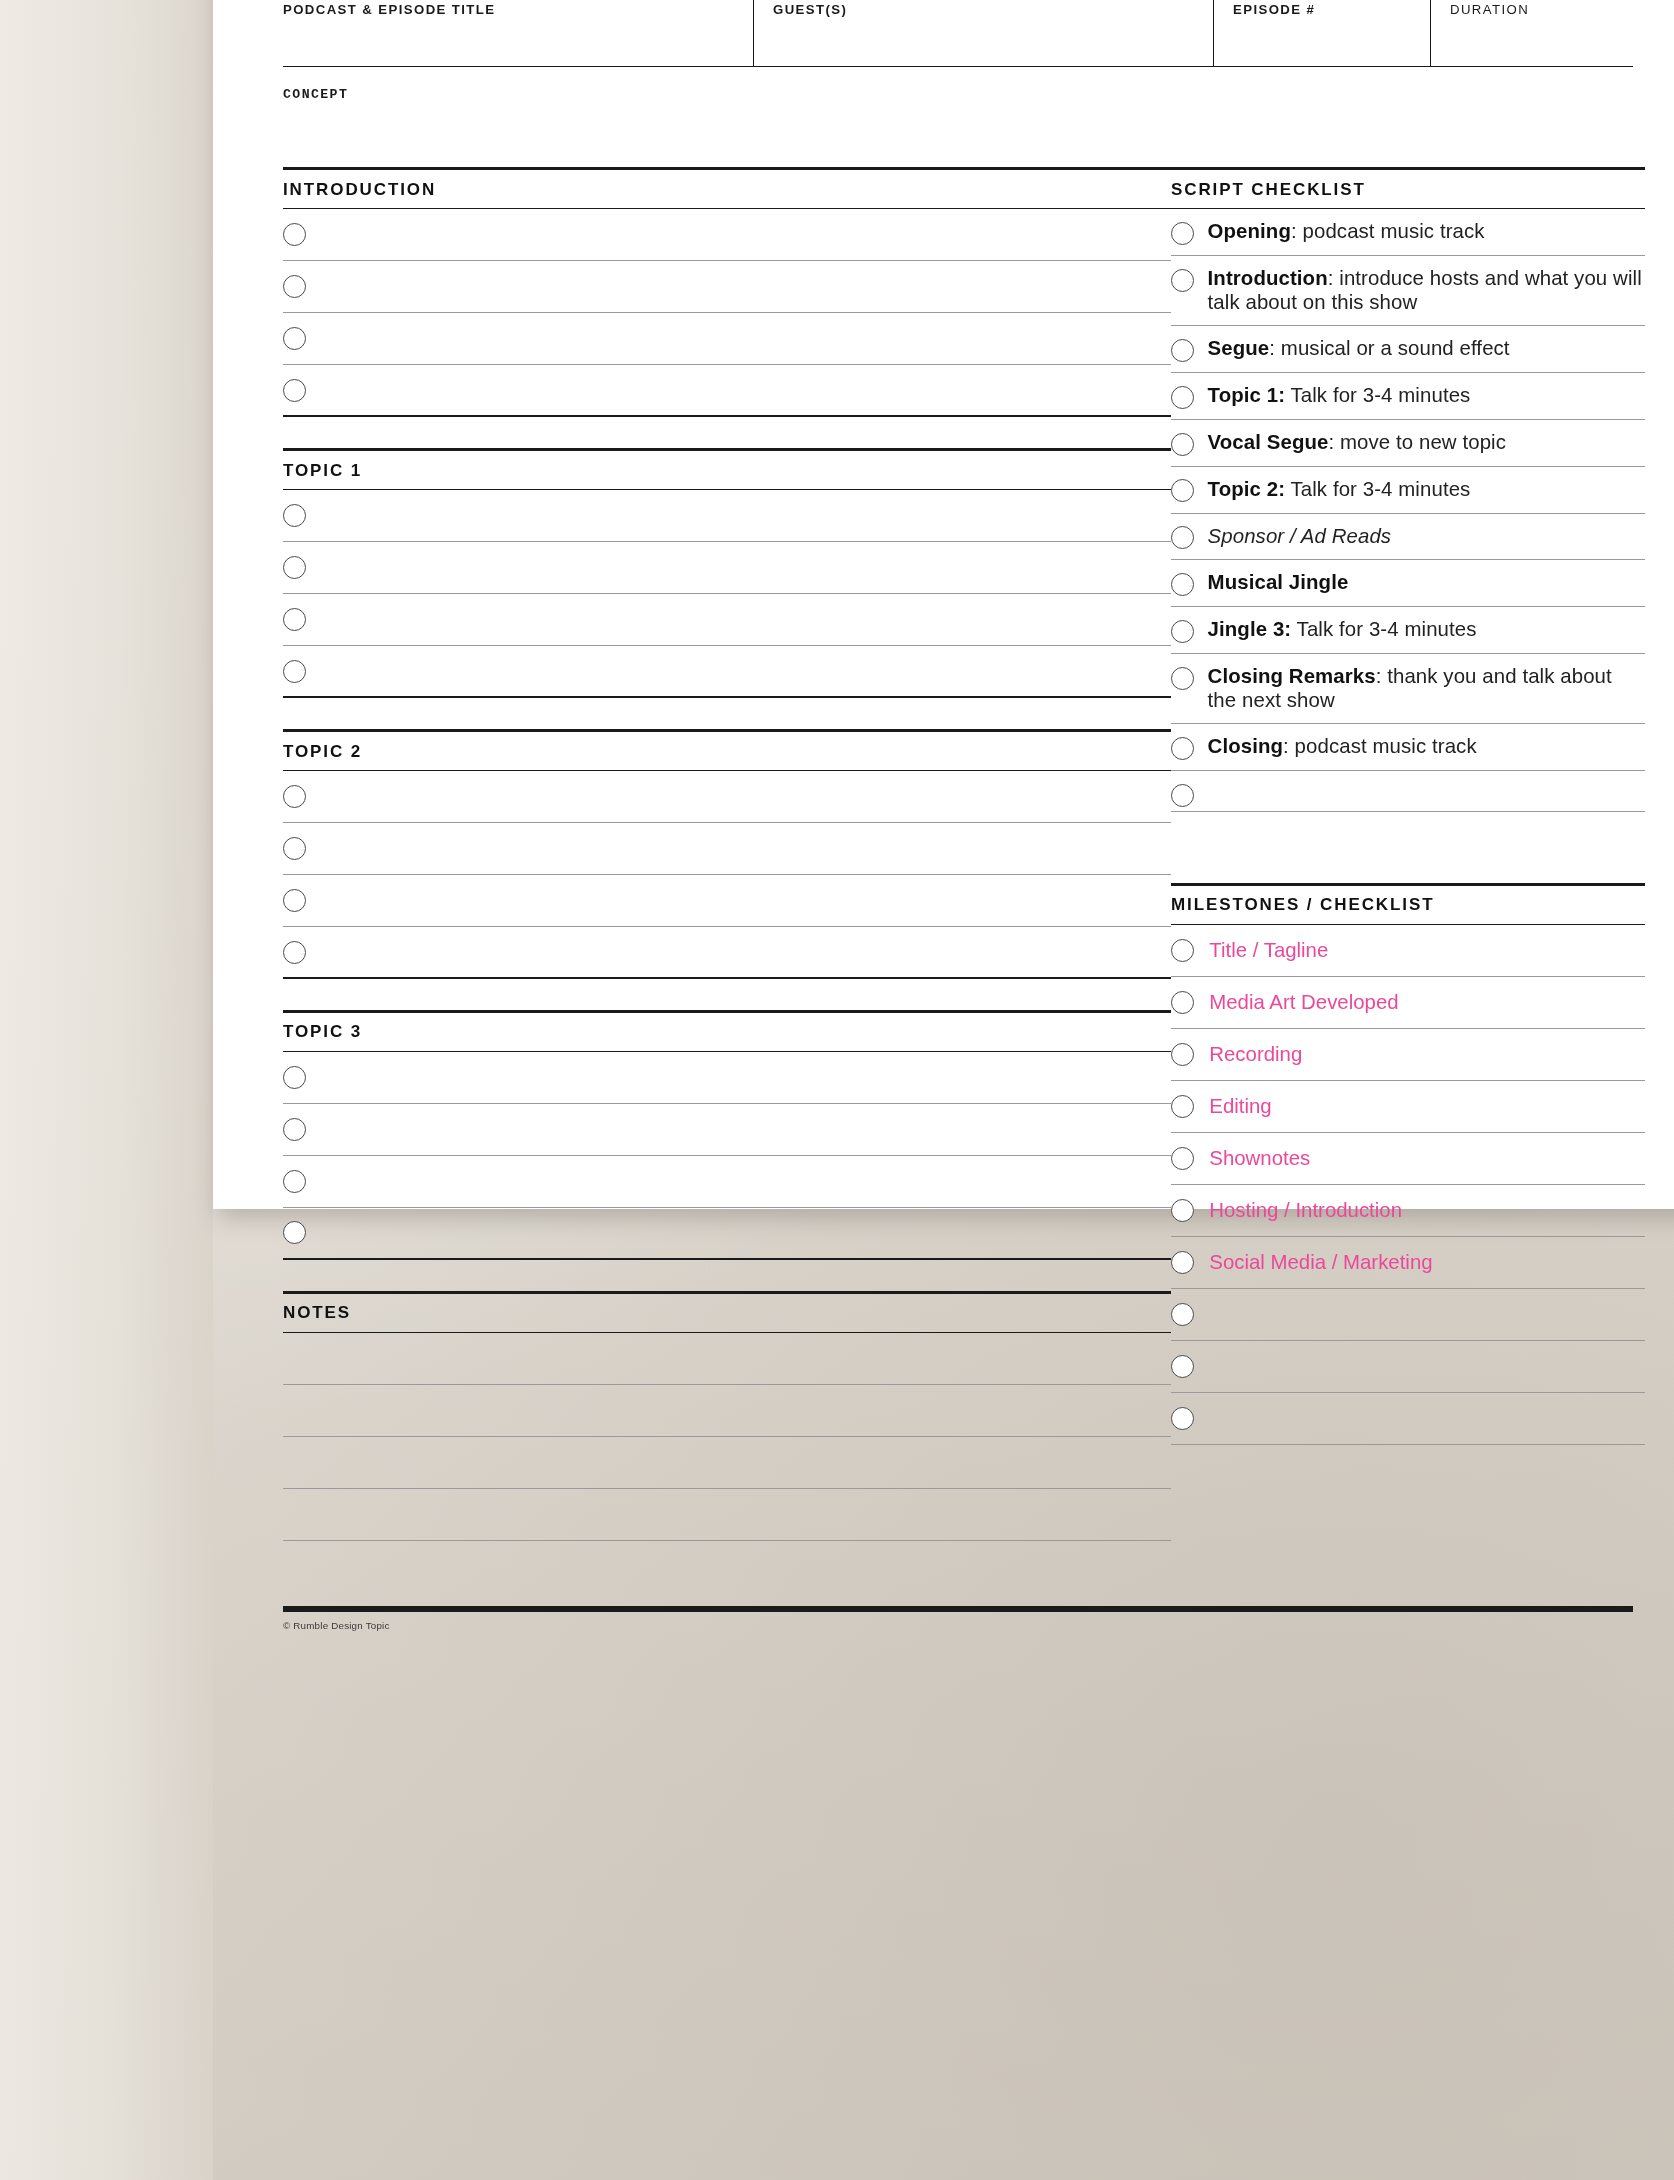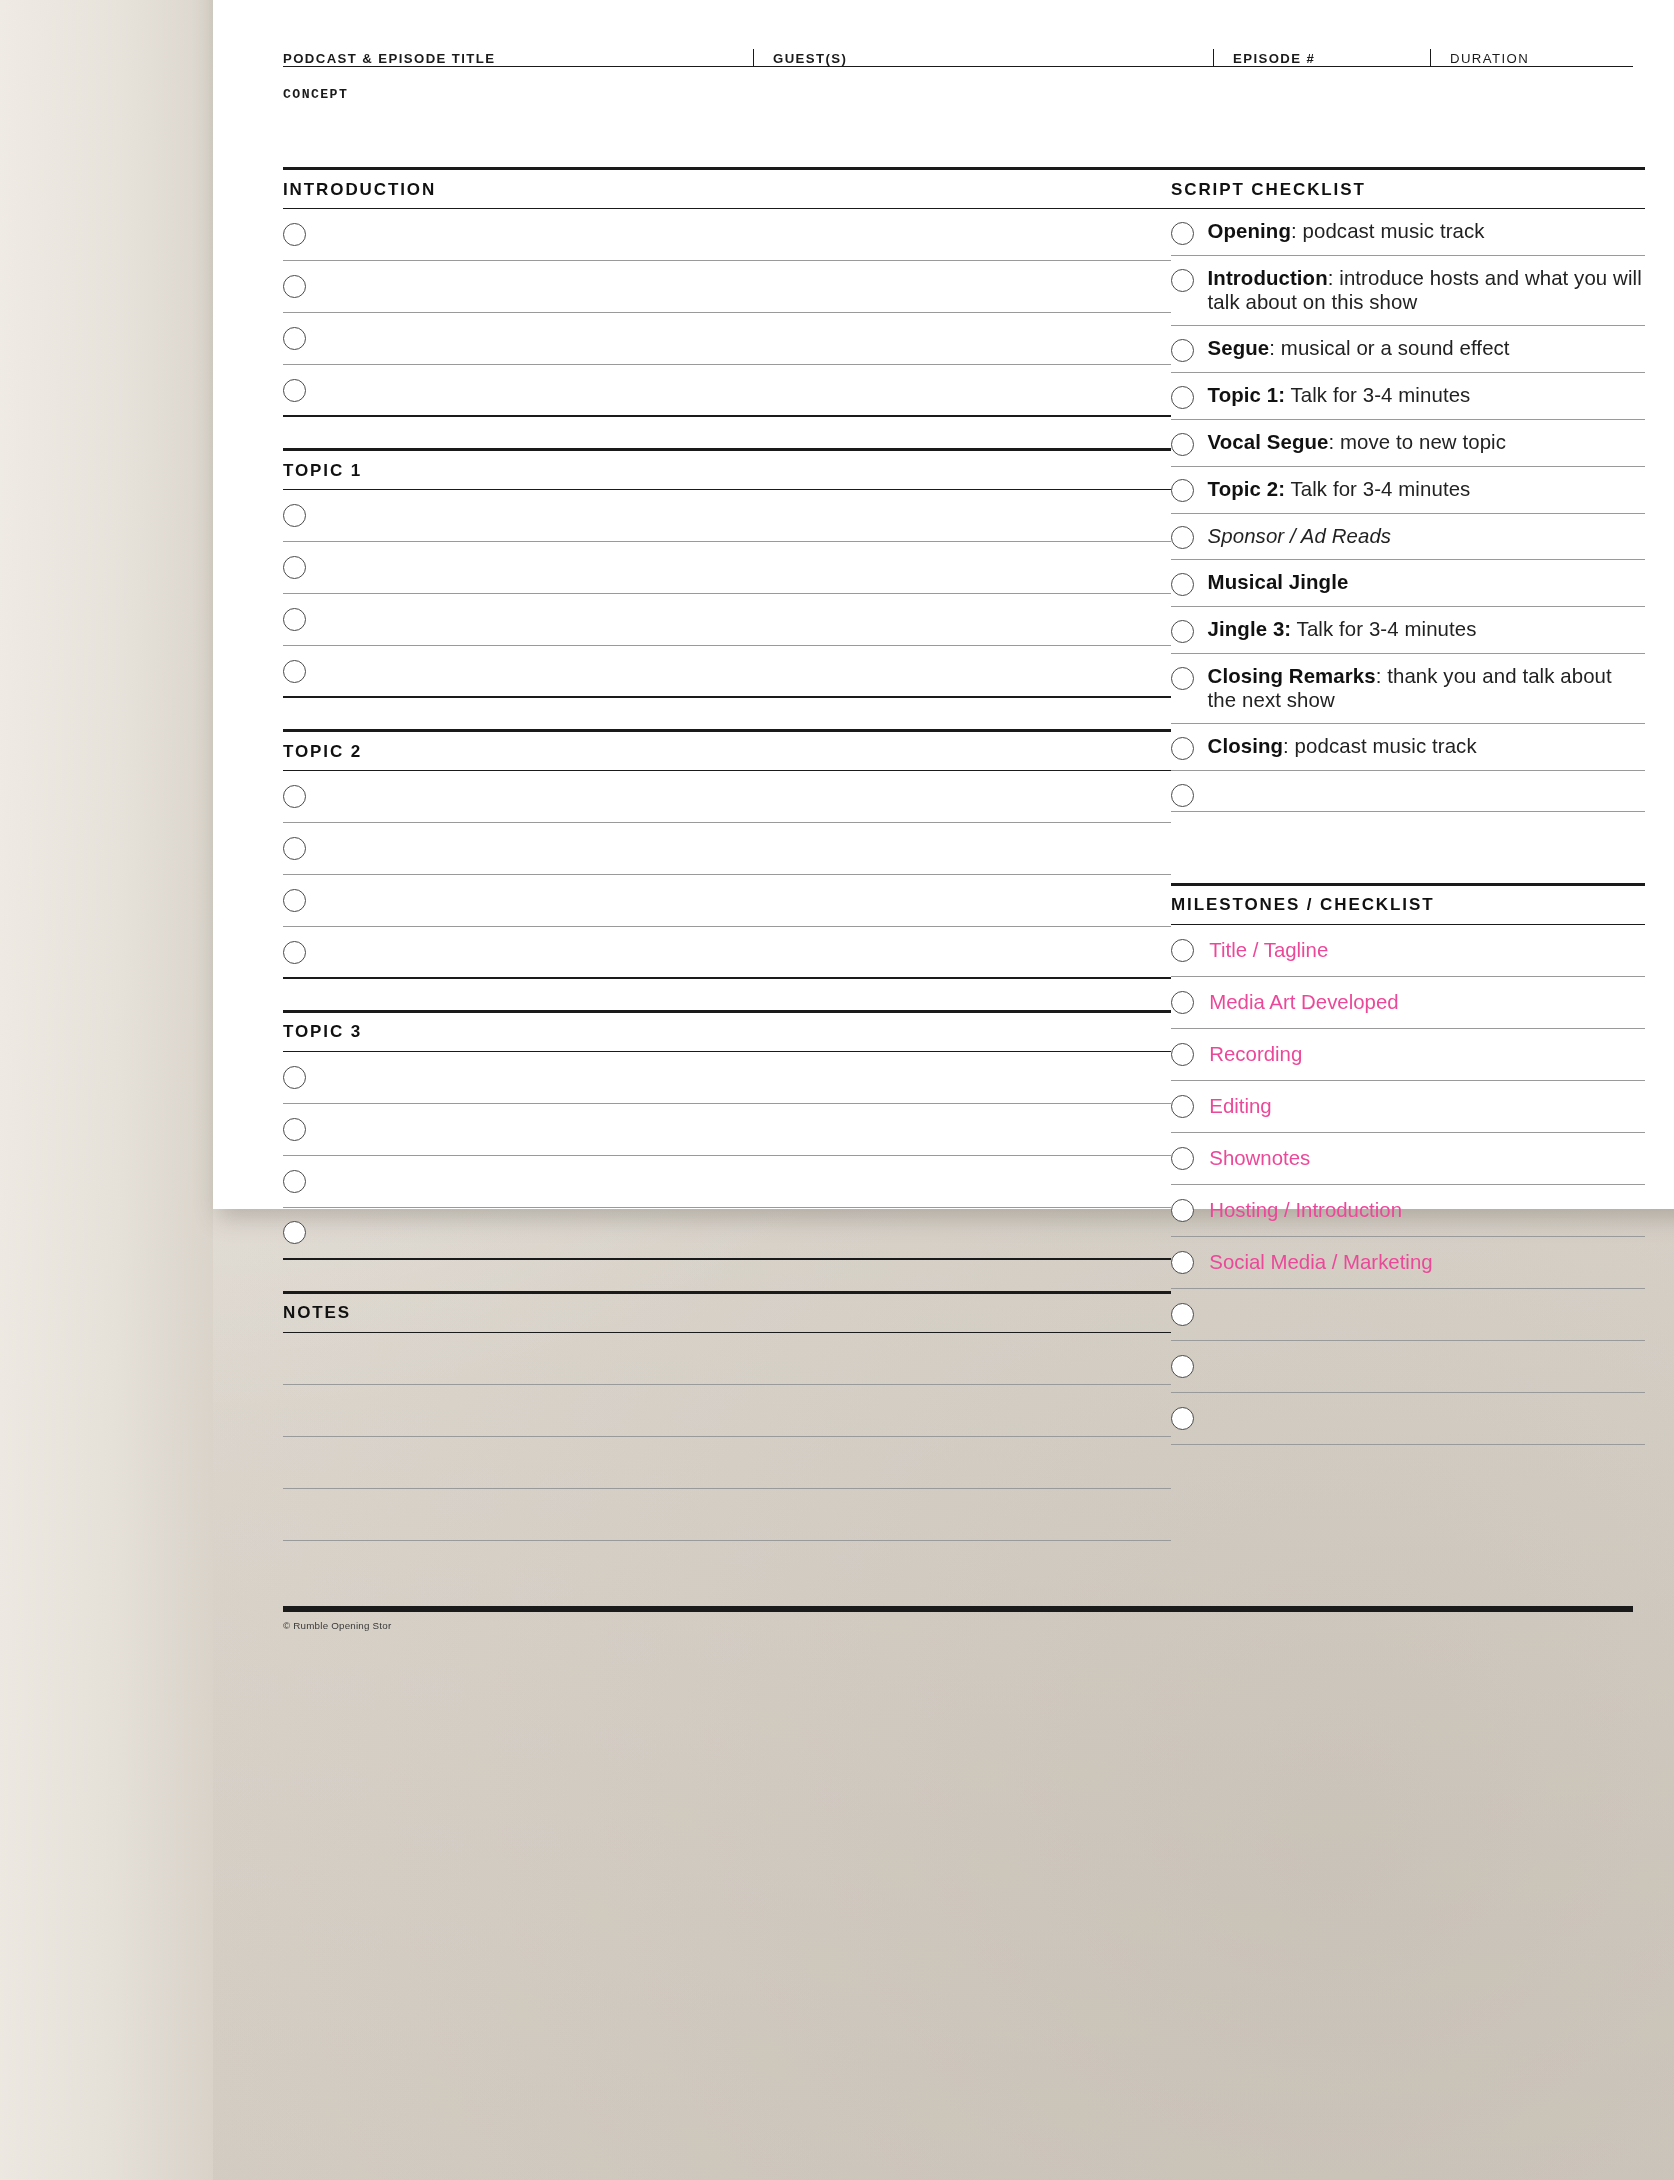--- a/index.html
+++ b/index.html
@@ -48,21 +48,20 @@
     top: 145px;
     width: 1363px;
   }
 
   
   .header-row {
     display: flex;
     width: 1350px;
     border-bottom: 1.7px solid #1a1a1a;
     height: 66px;
-    align-items: flex-end;
   }
   .header-cell {
     padding-top: 1.7px;
     box-sizing: border-box;
   }
   .header-cell .hlabel {
     font-size: 13.2px;
     letter-spacing: 1.4px;
     font-weight: bold;
     color: #1a1a1a;
@@ -402,17 +401,17 @@
           <div class="ms-row">
             <span class="circle"></span>
             <span class="ms-text"></span>
           </div>
         </div>
 
       </div>
     </div>
 
     <div class="footer-rule"></div>
-    <div class="footer-credit">© Rumble Opening Stor</div>
+    <div class="footer-credit">© Rumble Design Topic</div>
 
   </div>
 </div>
 
 
 </body></html>

